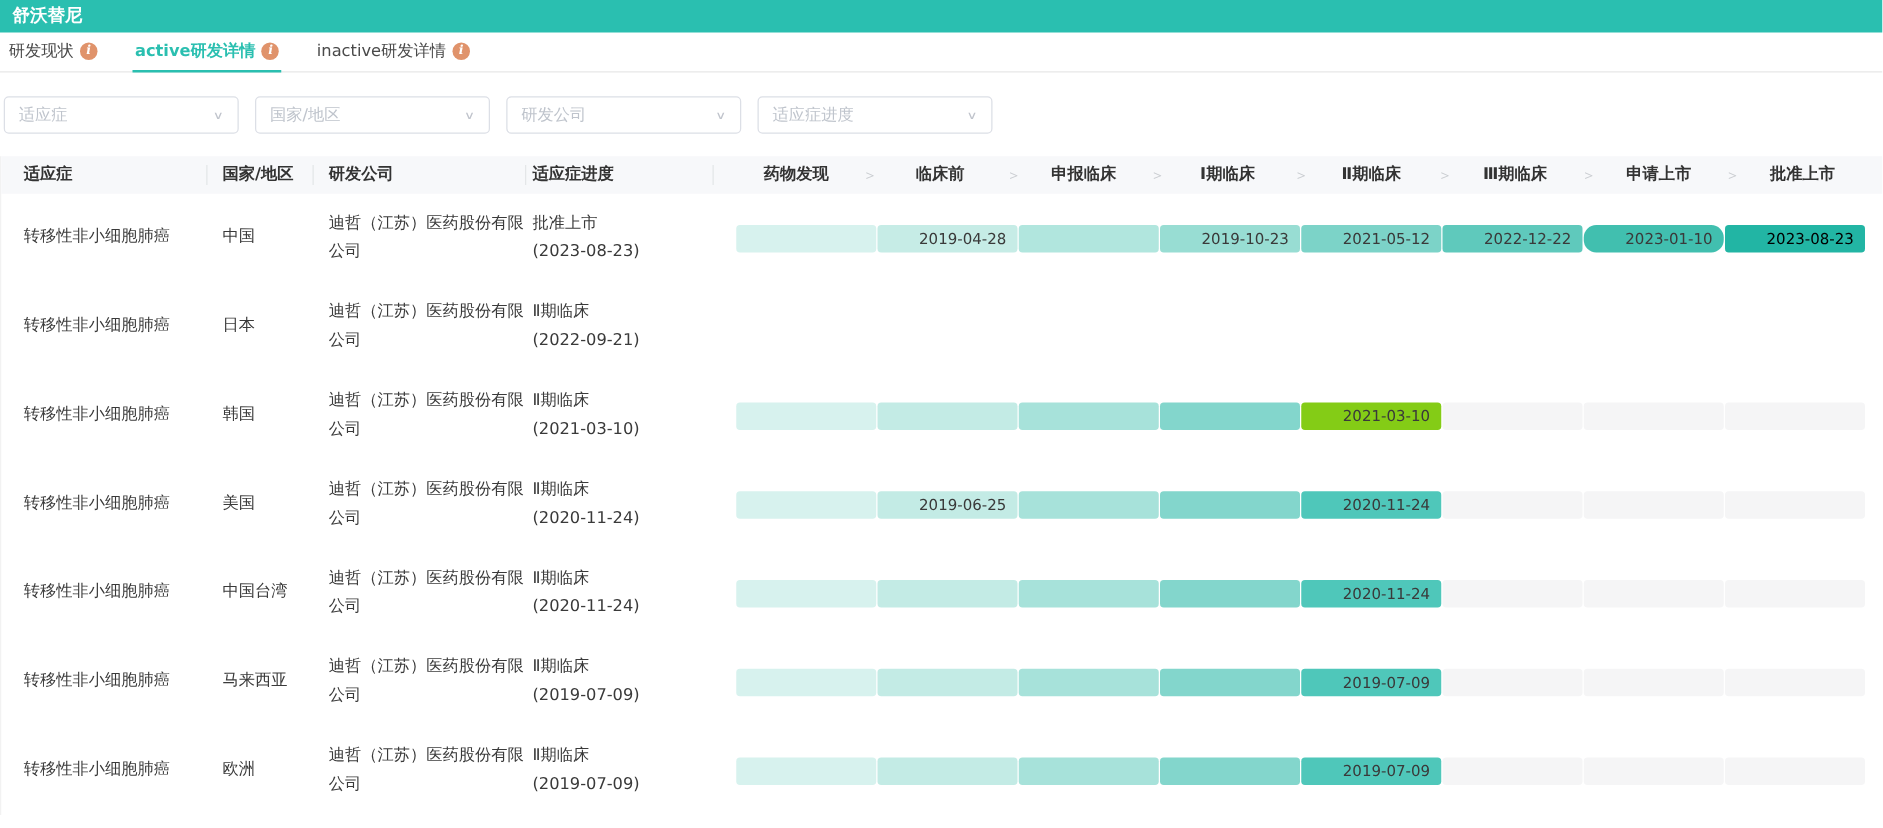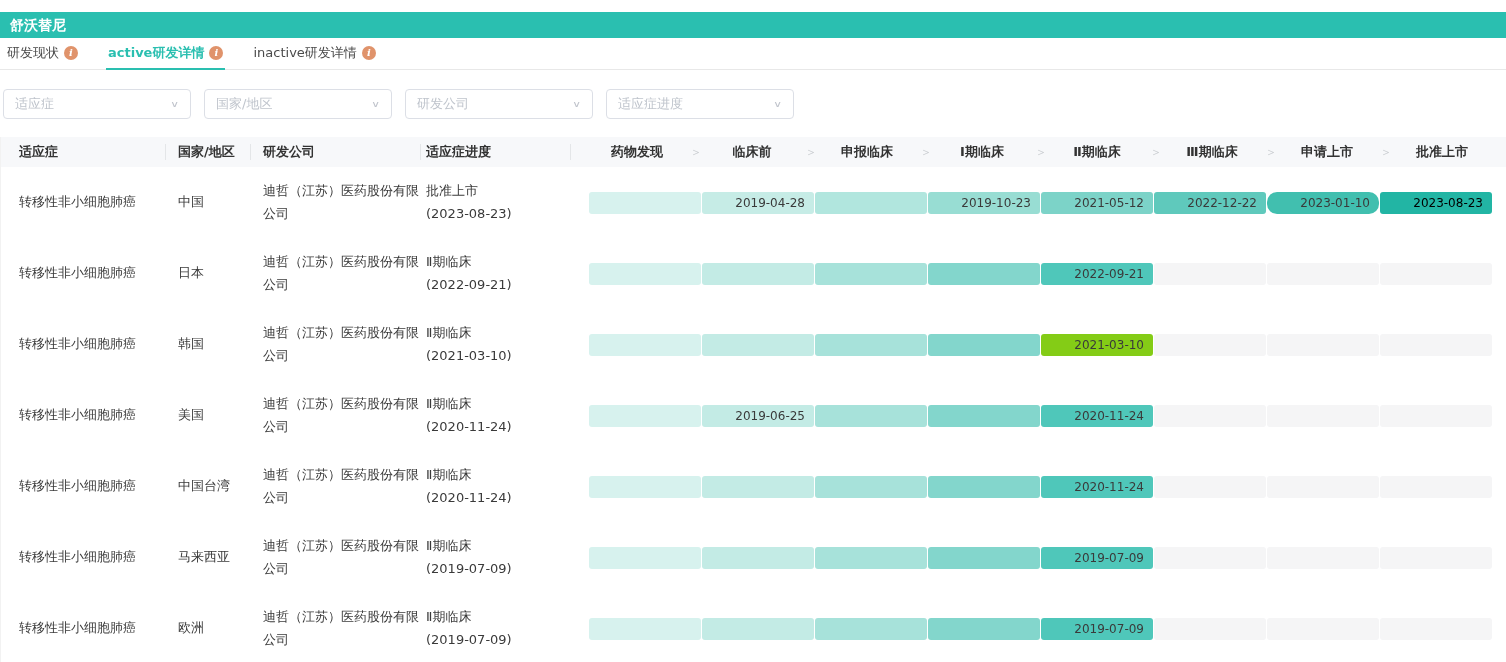--- a/index.html
+++ b/index.html
@@ -4,21 +4,21 @@
 <style>
   * { box-sizing: border-box; margin: 0; padding: 0; }
   body {
     width: 1506px; height: 662px;
     font-family: "DejaVu Sans", "Liberation Sans", sans-serif;
     background: #ffffff; color: #3a3a3a; overflow: hidden;
   }
   
   .title-bar {
     height: 26px; background: #2abfb0; color: #fff;
-    font-size: 14px; font-weight: bold; line-height: 26px; padding-left: 10px; margin-top: 12px;
+    font-size: 14px; font-weight: bold; line-height: 26px; padding-left: 10px;
   }
   
   .tabs {
     display: flex; align-items: stretch; height: 32px;
     border-bottom: 1px solid #e8e8e8; padding-left: 5px; gap: 26px;
   }
   .tab {
     display: flex; align-items: center; gap: 5px;
     font-size: 13px; color: #4a4a4a; cursor: pointer; padding: 0 2px;
     border-bottom: 2px solid transparent; margin-bottom: -1px;
@@ -156,30 +156,20 @@
   </div>
 
   <div class="row">
     <div class="cell col-ind">转移性非小细胞肺癌</div>
     <div class="cell col-region">日本</div>
     <div class="cell col-company">迪哲（江苏）医药股份有限公司</div>
     <div class="cell col-status">
       <div class="status-stage">Ⅱ期临床</div>
       <div class="status-date">(2022-09-21)</div>
     </div>
-    <div class="bars">
-          <div class="seg" style="background: rgb(215, 242, 238);"></div>
-          <div class="seg" style="background: rgb(195, 235, 229);"></div>
-          <div class="seg" style="background: rgb(167, 226, 218);"></div>
-          <div class="seg" style="background: rgb(131, 214, 204);"></div>
-          <div class="seg" style="background: rgb(79, 199, 186);">2022-09-21</div>
-          <div class="seg" style="background: rgb(245, 245, 246);"></div>
-          <div class="seg" style="background: rgb(245, 245, 246);"></div>
-          <div class="seg" style="background: rgb(245, 245, 246);"></div>
-        </div>
   </div>
 
   <div class="row">
     <div class="cell col-ind">转移性非小细胞肺癌</div>
     <div class="cell col-region">韩国</div>
     <div class="cell col-company">迪哲（江苏）医药股份有限公司</div>
     <div class="cell col-status">
       <div class="status-stage">Ⅱ期临床</div>
       <div class="status-date">(2021-03-10)</div>
     </div>

